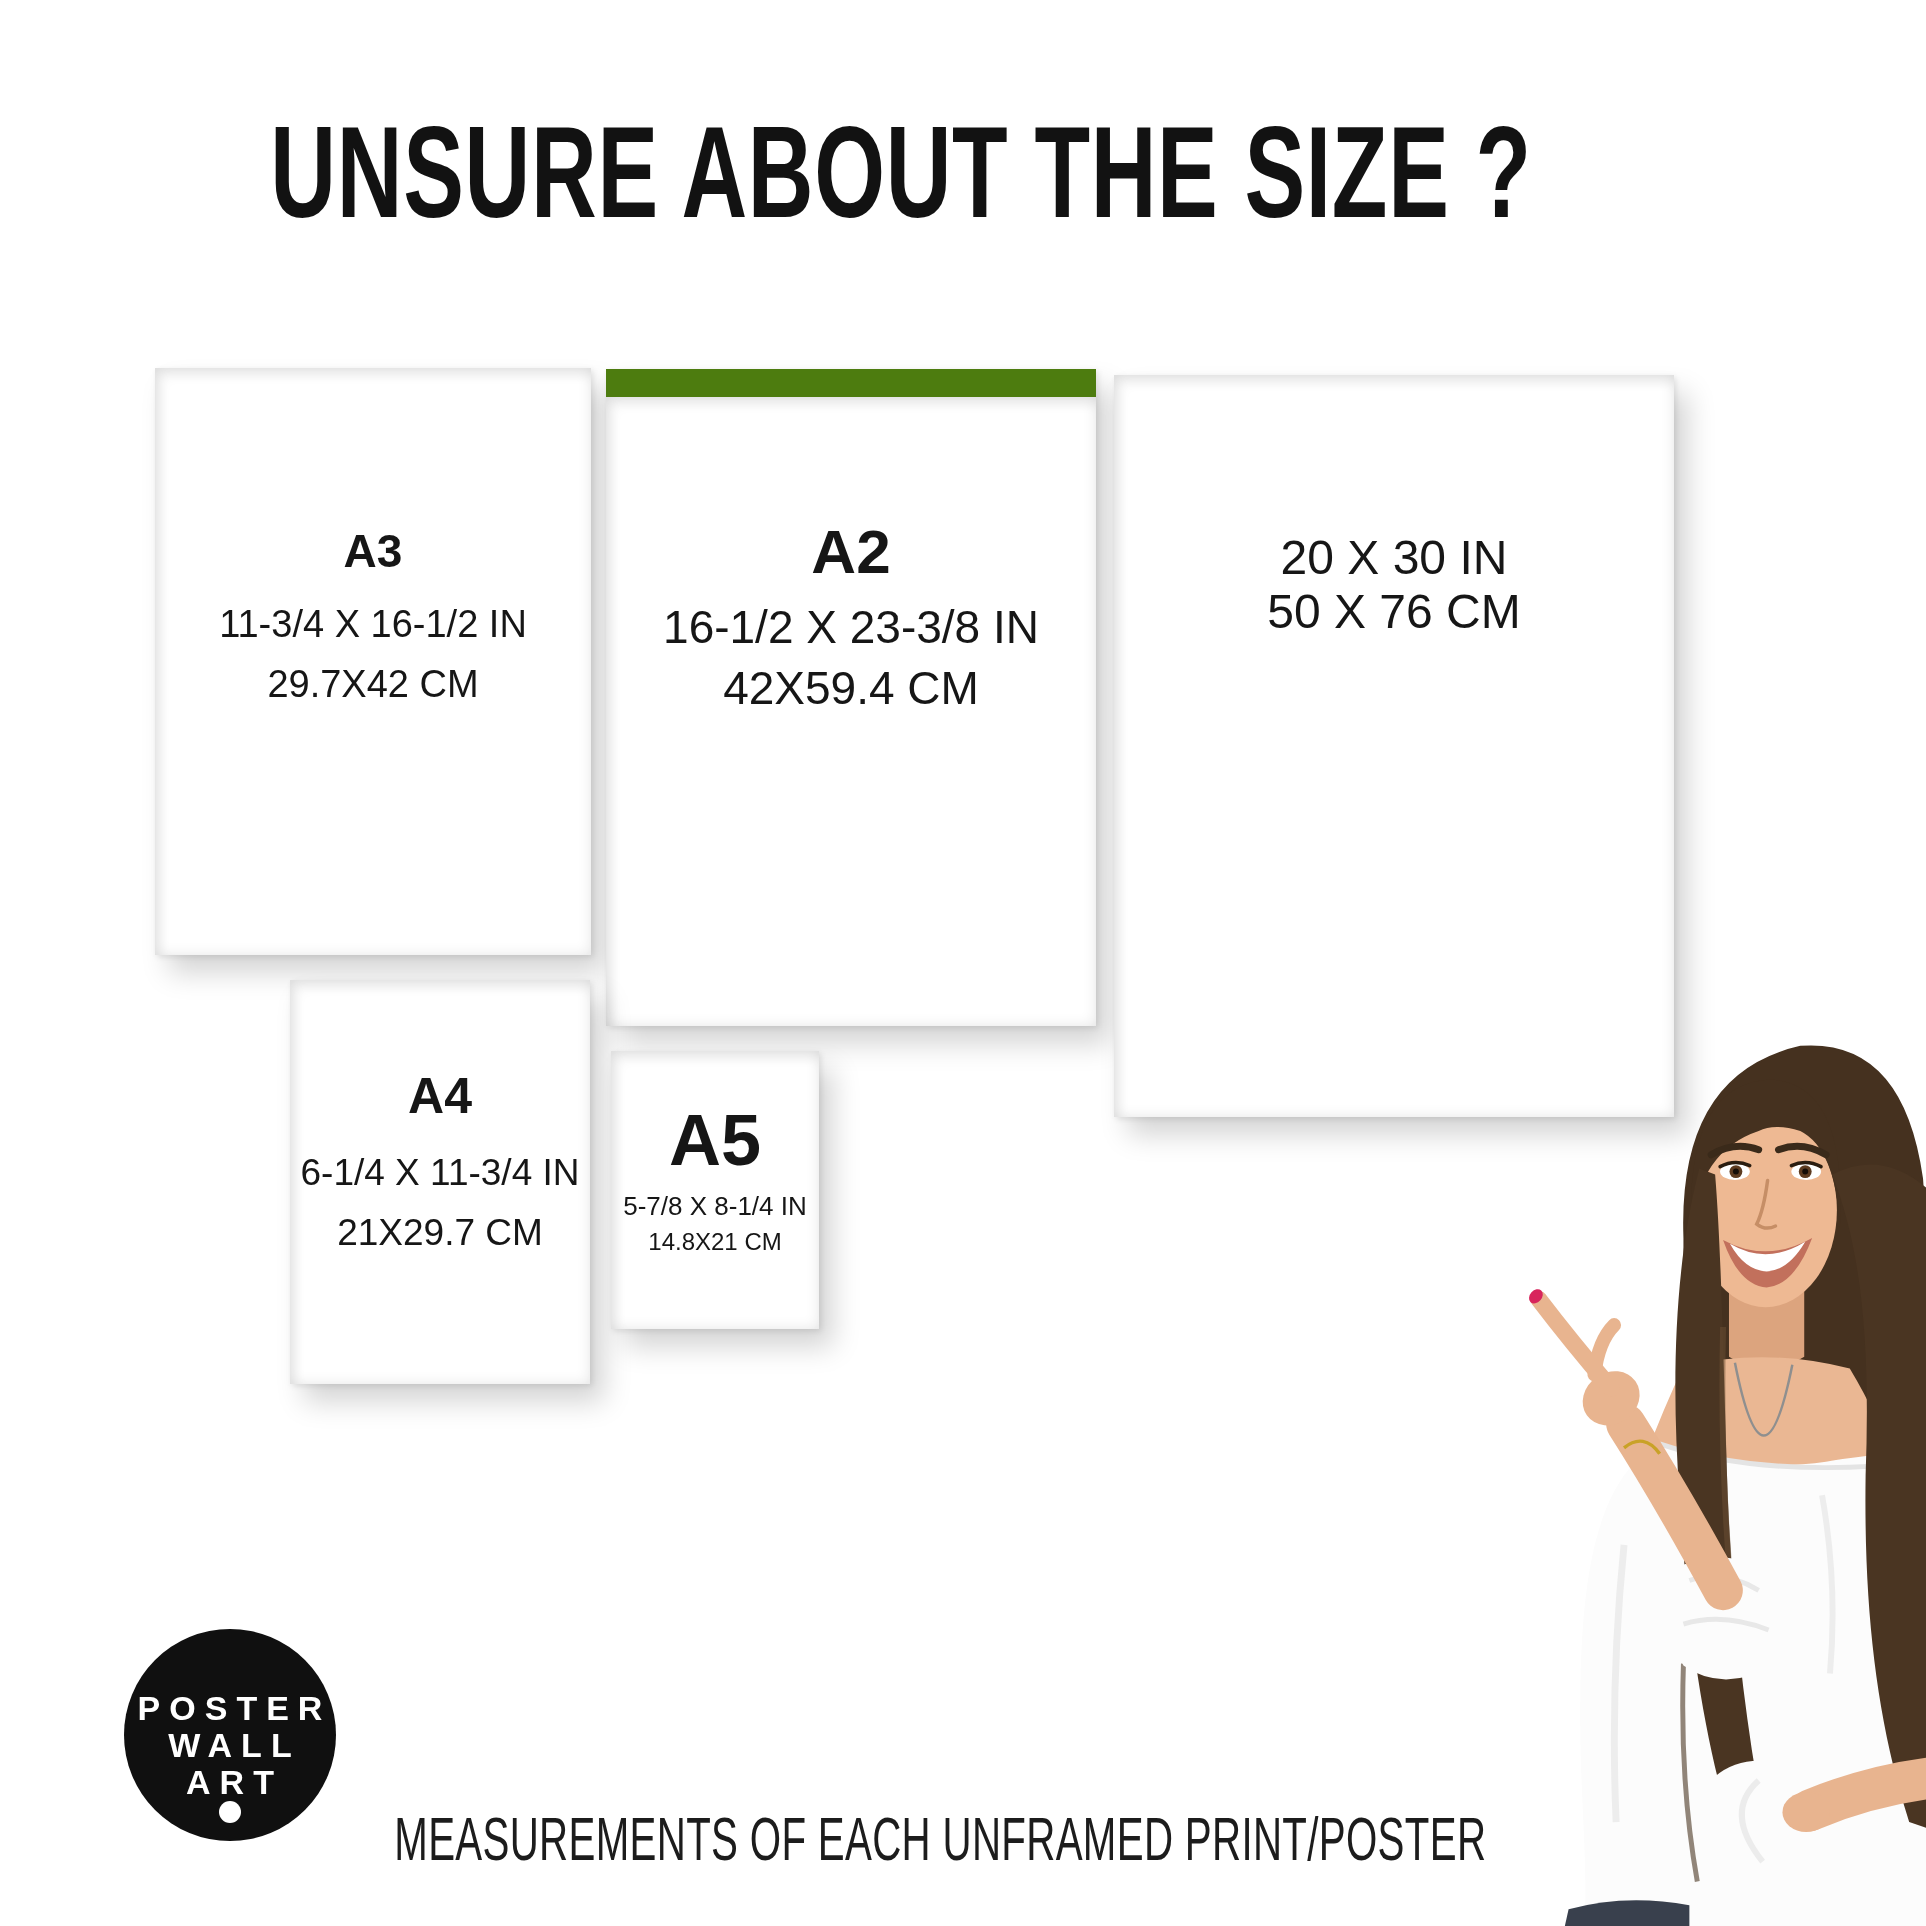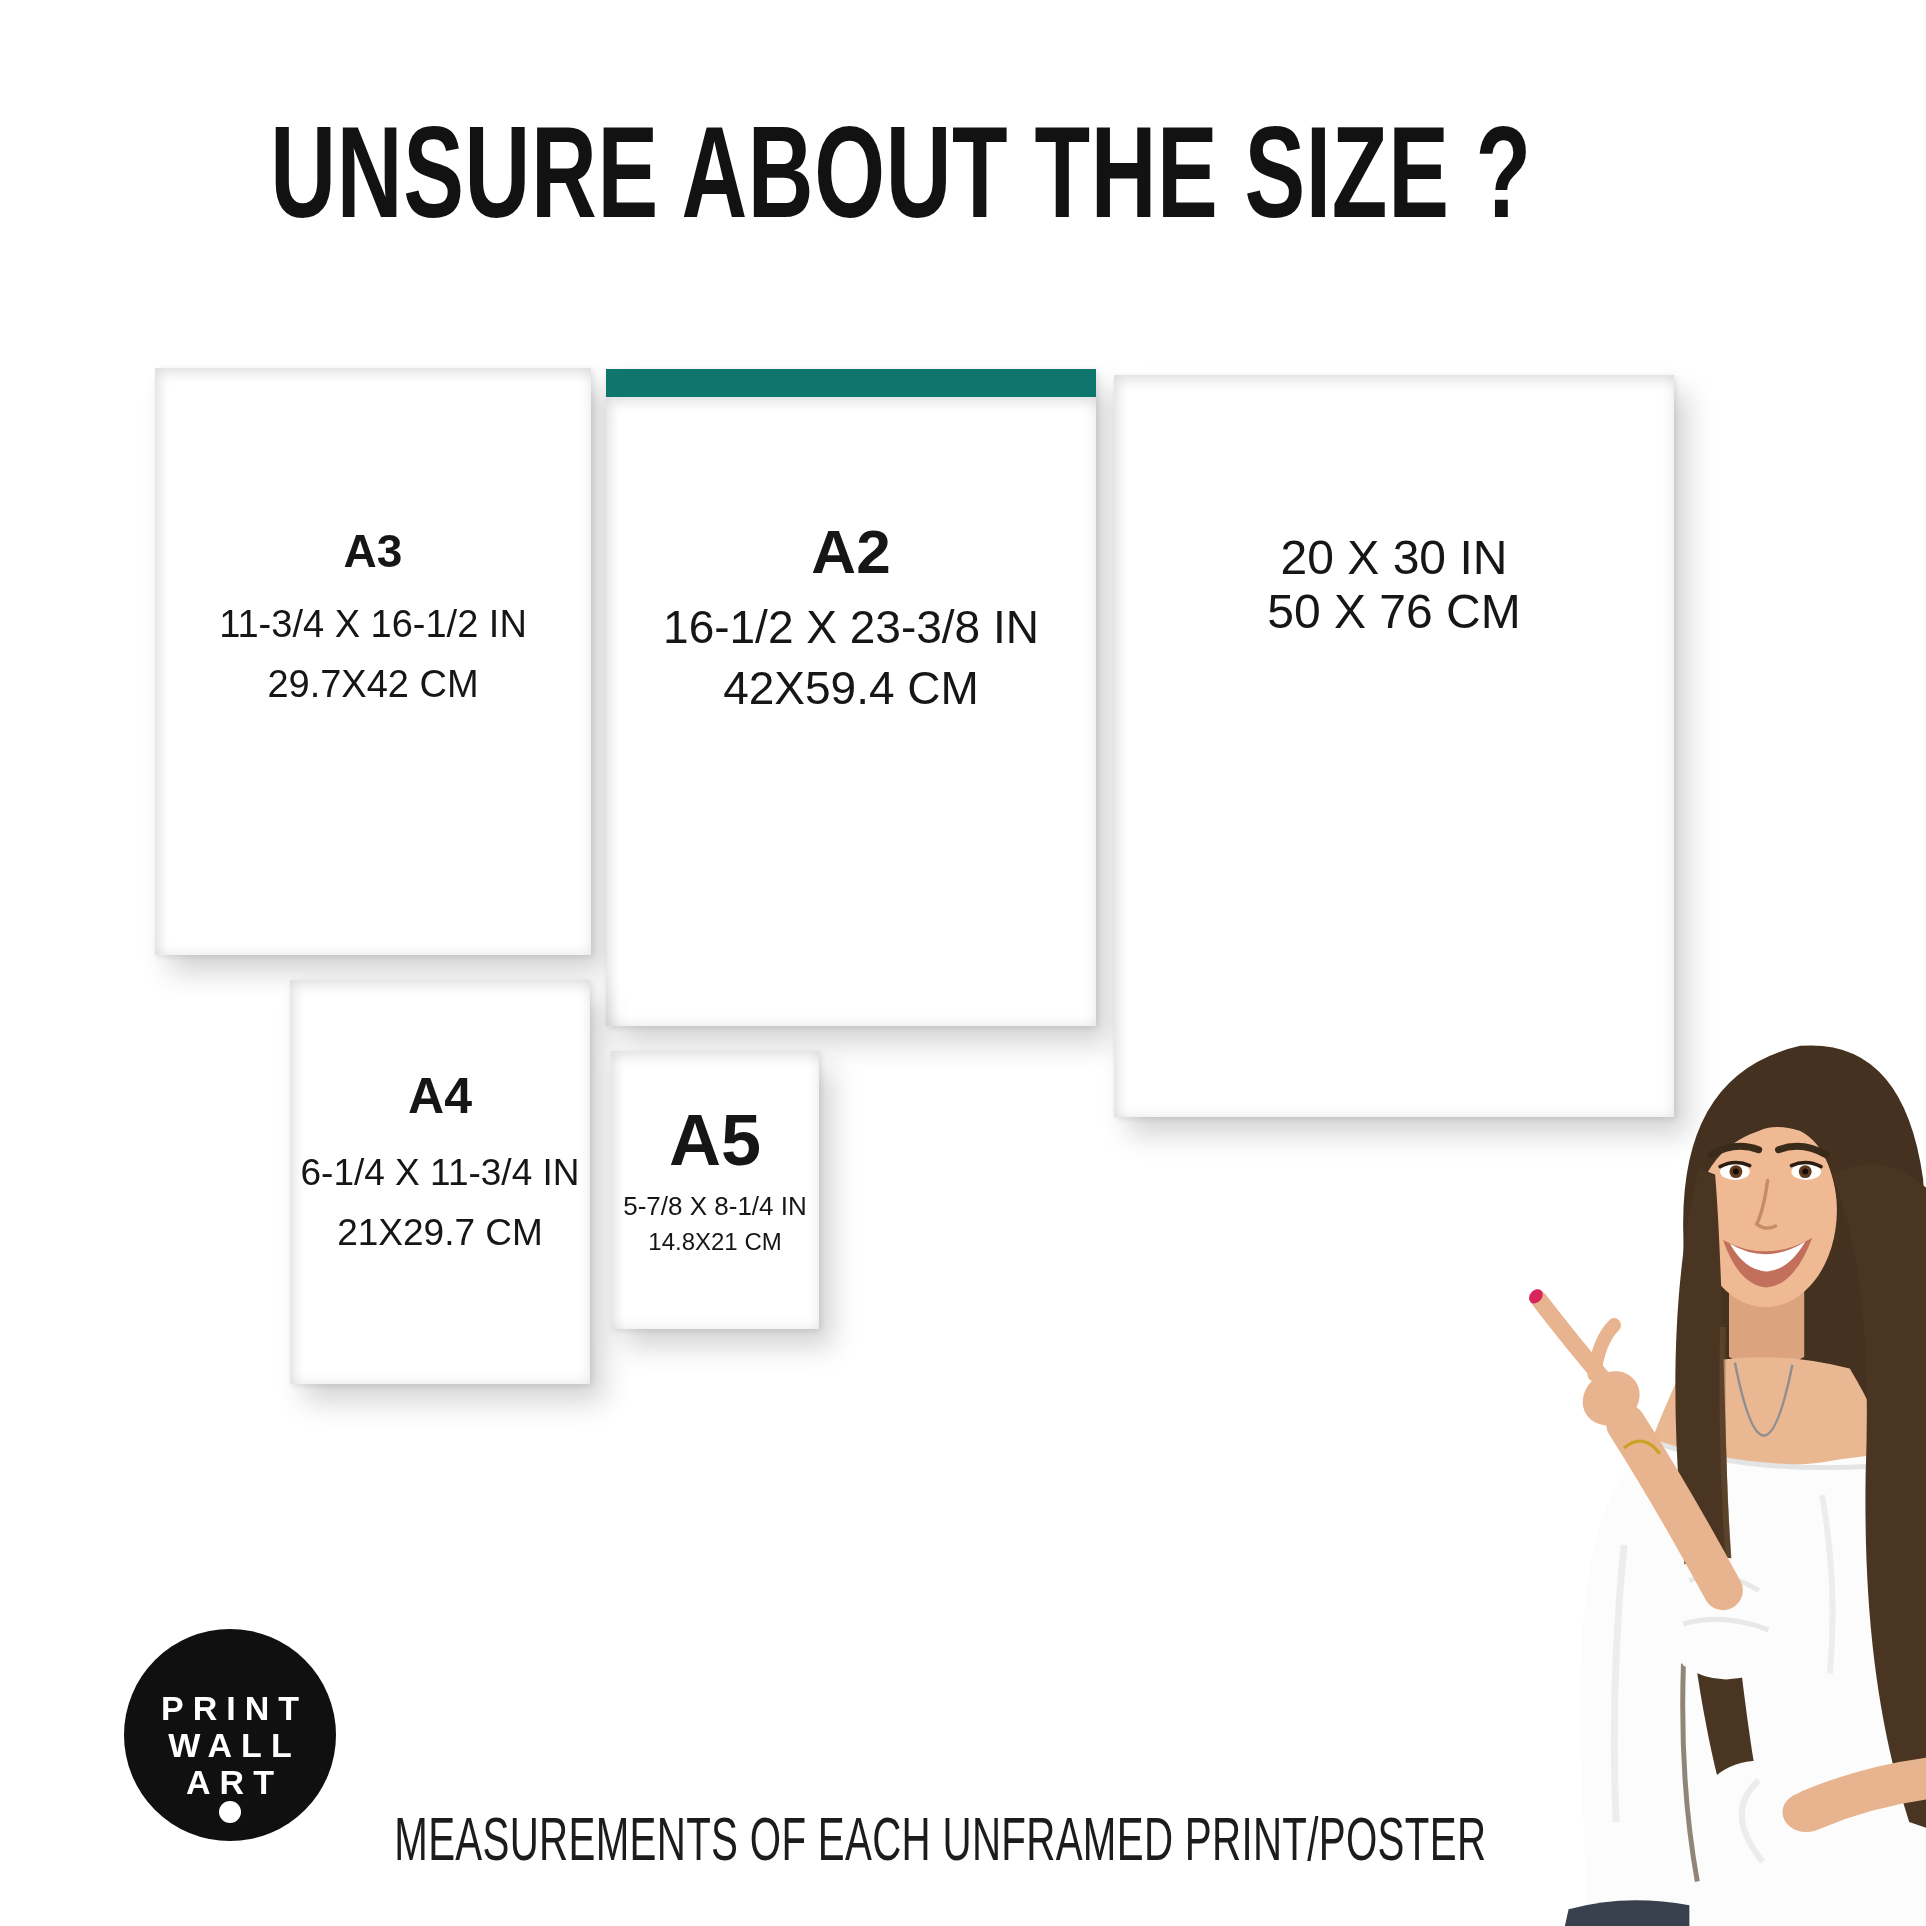--- a/index.html
+++ b/index.html
@@ -24,21 +24,21 @@
     white-space:nowrap;
     transform:scaleX(0.70);
     transform-origin:center top;
     line-height:1;
     color:#121212;
   }
   
   .frame{
     position:absolute;
     box-sizing:border-box;
-    background:#0f766e;
+    background:#4d7c0f;
     box-shadow:14px 18px 26px rgba(0,0,0,0.17), 2px 2px 6px rgba(0,0,0,0.10);
   }
   .frame-inner{
     position:absolute;inset:0;
     background:#ffffff;
     box-shadow:inset 0 0 14px rgba(0,0,0,0.10), inset 6px 8px 12px rgba(0,0,0,0.06);
     text-align:center;
     box-sizing:border-box;
   }
   .frame-label{font-weight:700;}
@@ -155,21 +155,21 @@
   <div class="frame" id="frame-a5">
     <div class="frame-inner">
       <div class="frame-label">A5</div>
       <div class="dim dim-in">5-7/8 X 8-1/4 IN</div>
       <div class="dim dim-cm">14.8X21 CM</div>
     </div>
   </div>
 
   <div class="logo">
     <div class="logo-text">
-      <div>PRINT</div>
+      <div>POSTER</div>
       <div>WALL</div>
       <div>ART</div>
     </div>
     <div class="logo-dot"></div>
   </div>
 
   <div class="footer-wrap">
     <span>MEASUREMENTS OF EACH UNFRAMED PRINT/POSTER</span>
   </div>
 

